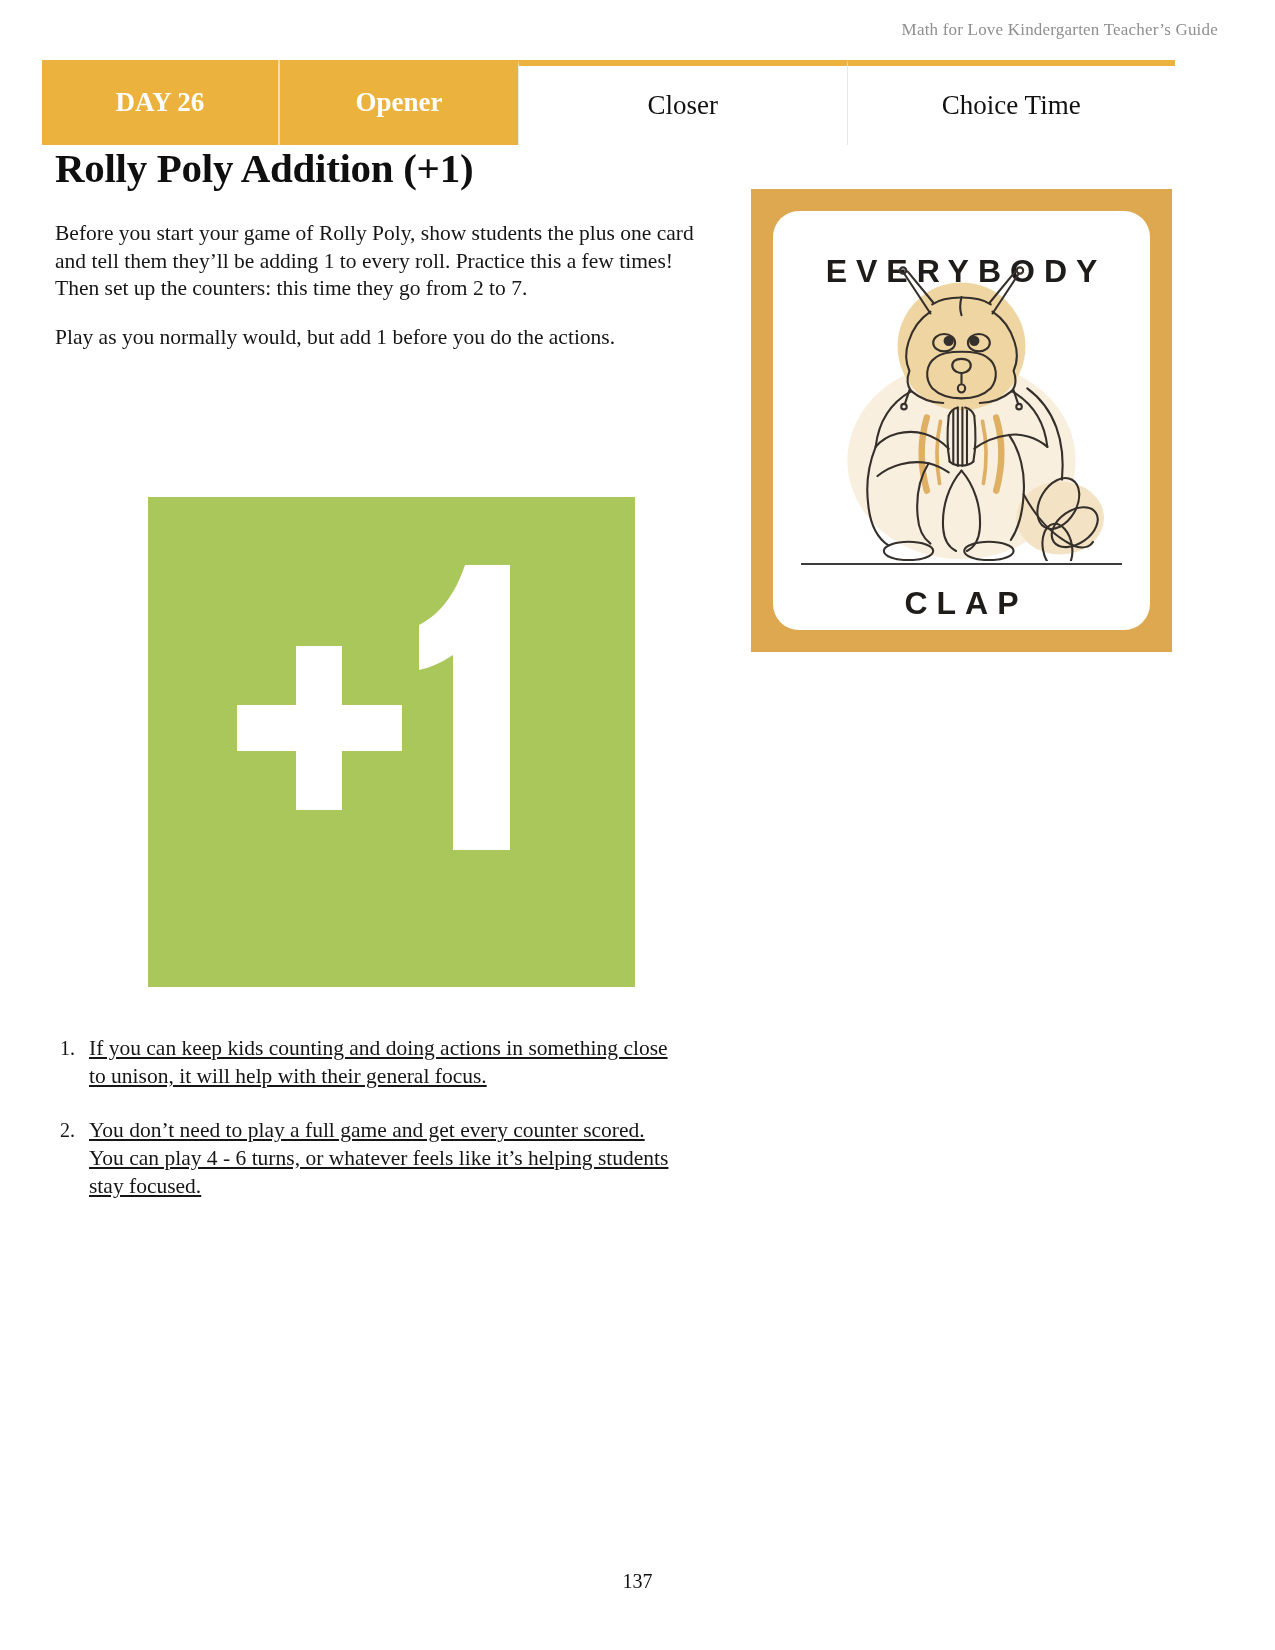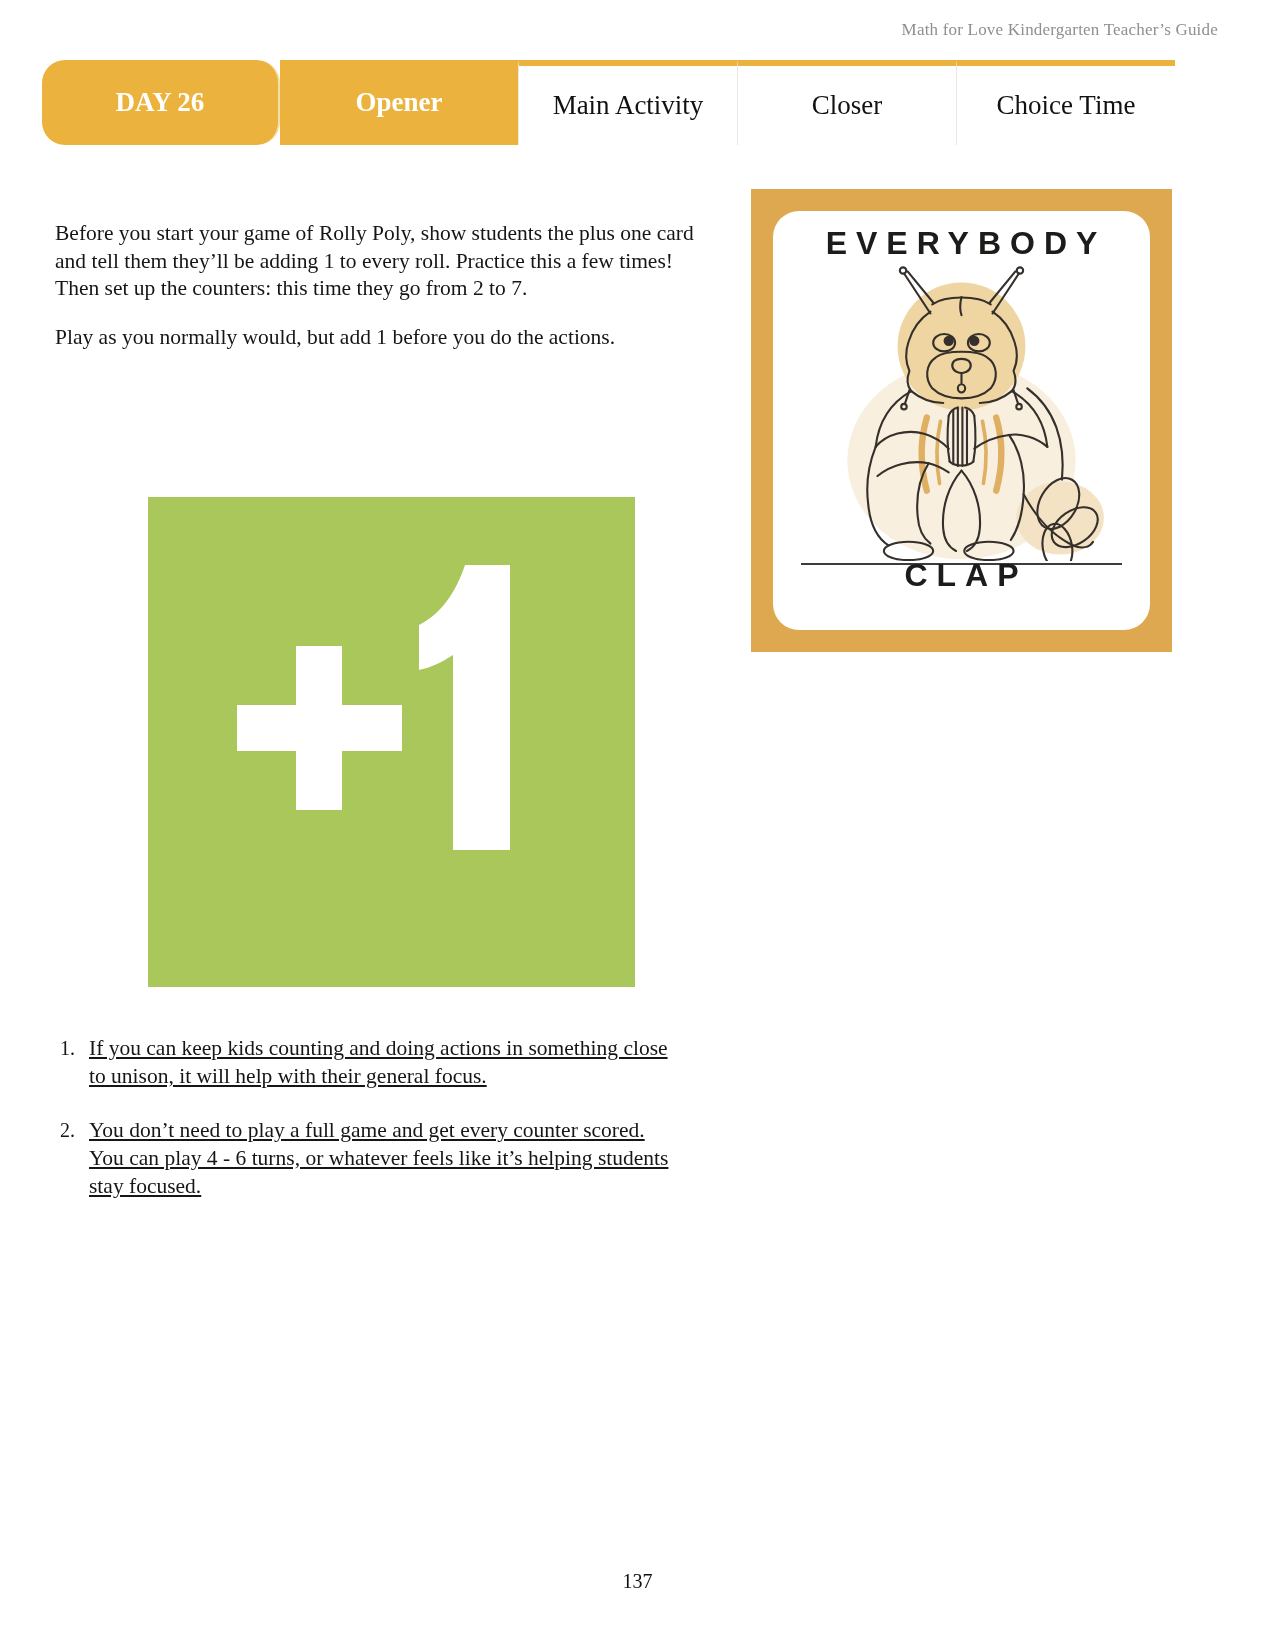--- a/index.html
+++ b/index.html
@@ -26,21 +26,21 @@
     display:flex;align-items:stretch;
   }
   .tab{
     display:flex;align-items:center;justify-content:center;
     font-size:27px;line-height:1;user-select:none;cursor:pointer;
   }
   .tab.gold{
     width:238px;flex:none;background:var(--tab-gold);
     color:#ffffff;font-weight:700;
   }
-  .tab.gold.day{border-right:2px solid rgba(255,255,255,.55);border-radius:23px;}
+  .tab.gold.day{border-right:2px solid rgba(255,255,255,.55);}
   .tab.white{
     flex:1;background:#ffffff;color:#111;
     border-top:6px solid var(--tab-gold);
     border-left:1px solid #e8e8e5;
   }
   .tab.white:first-of-type{border-left:none;}
 
   
   .title{
     position:absolute;left:55px;top:144px;
@@ -68,21 +68,21 @@
     background:var(--card-gold);
   }
   .card-inner{
     position:absolute;left:22px;top:22px;right:22px;bottom:22px;
     background:#ffffff;border-radius:26px;overflow:hidden;
   }
   .card-word{
     position:absolute;left:0;right:0;text-align:center;
     font-family:"Liberation Sans","DejaVu Sans",sans-serif;
     font-weight:700;color:#1d1c1a;font-size:32px;
-    letter-spacing:9px;text-indent:9px;
+    letter-spacing:9px;text-indent:9px;margin-top:28px;
   }
   .card-word.top{top:14px;}
   .card-word.bottom{top:346px;}
   .animal{position:absolute;left:0;top:44px;width:100%;height:306px;}
   .card-line{
     position:absolute;left:28px;right:28px;top:352px;
     border-top:2.5px solid #3c3c3c;
   }
 
   
@@ -103,25 +103,25 @@
 </head>
 <body>
 
 <div class="page">
 
   <div class="header-note">Math for Love Kindergarten Teacher’s Guide</div>
 
   <nav class="tabbar">
     <div class="tab gold day">DAY 26</div>
     <div class="tab gold">Opener</div>
-    <div class="tab white">Main Activity</div>
     <div class="tab white">Closer</div>
     <div class="tab white">Choice Time</div>
   </nav>
 
+  <h1 class="title">Rolly Poly Addition (+1)</h1>
 
   <div class="body-col">
     <p>Before you start your game of Rolly Poly, show students the plus one card and tell them they’ll be adding 1 to every roll. Practice this a few times! Then set up the counters: this time they go from 2 to 7.</p>
     <p>Play as you normally would, but add 1 before you do the actions.</p>
   </div>
 
   <div class="plus-card">
     <span class="sr-only">+1</span>
     <svg viewBox="0 0 487 490" aria-hidden="true">
       <rect x="89" y="208" width="165" height="46" fill="#ffffff"></rect>

